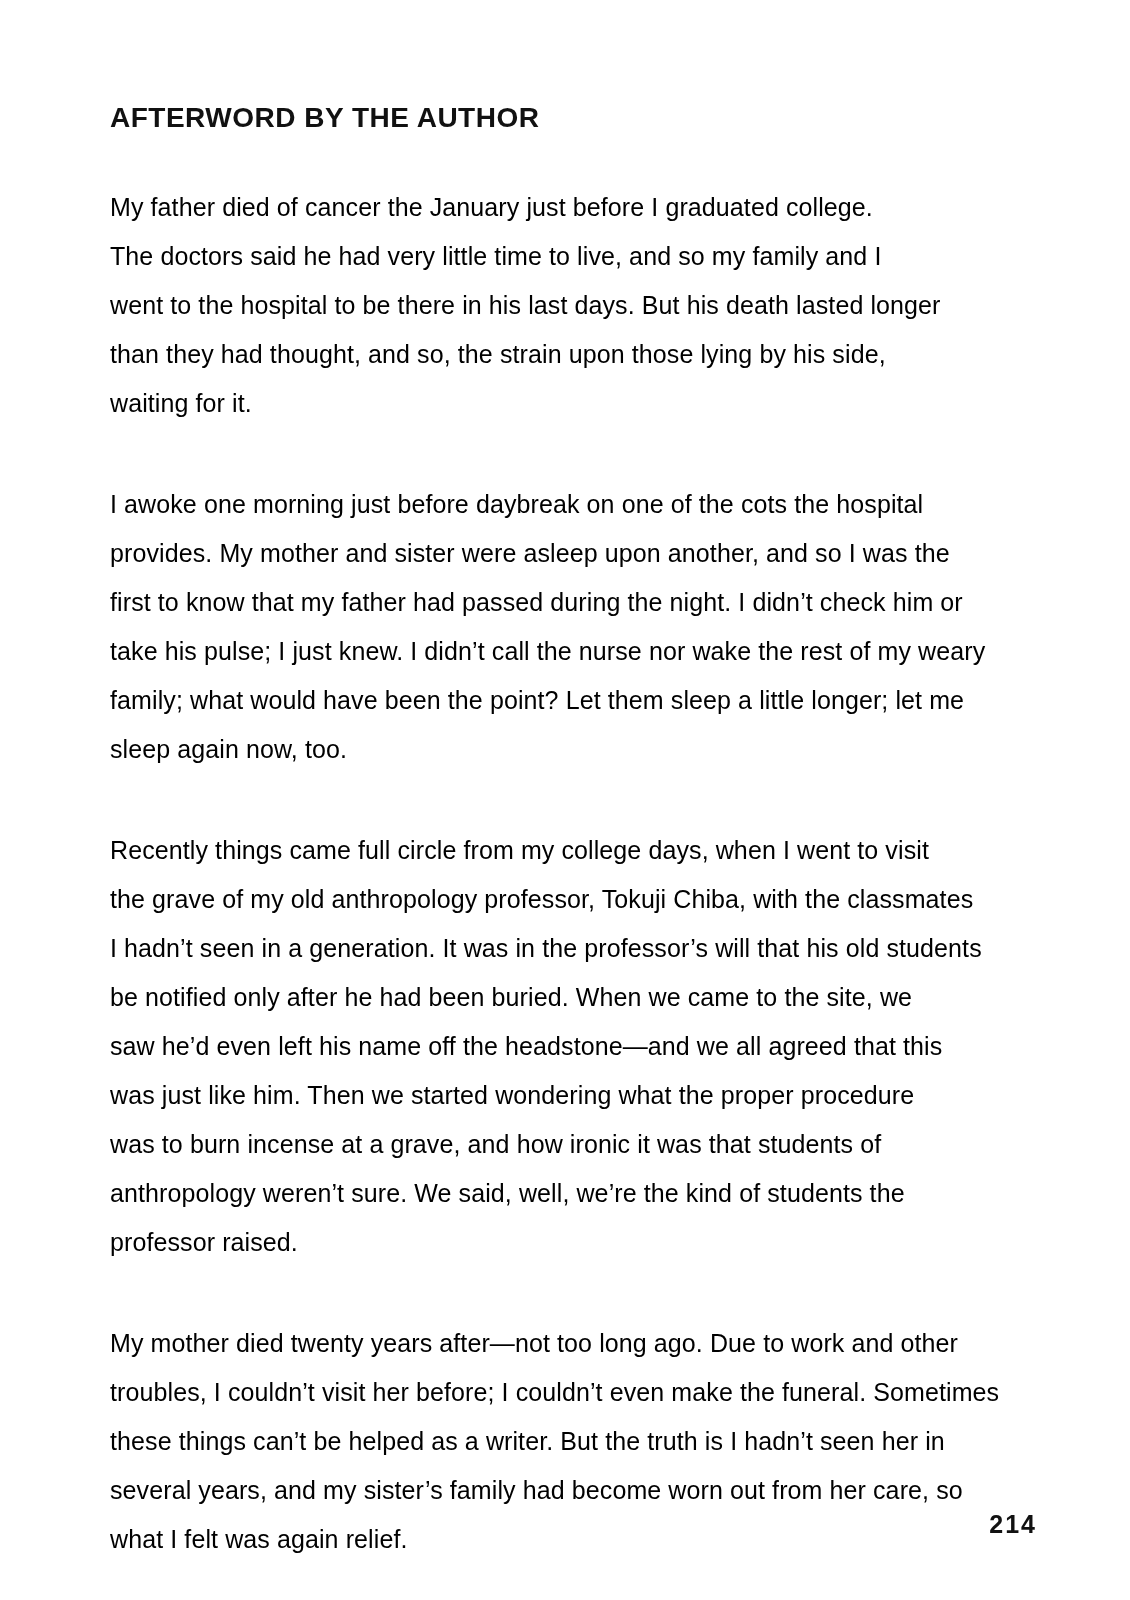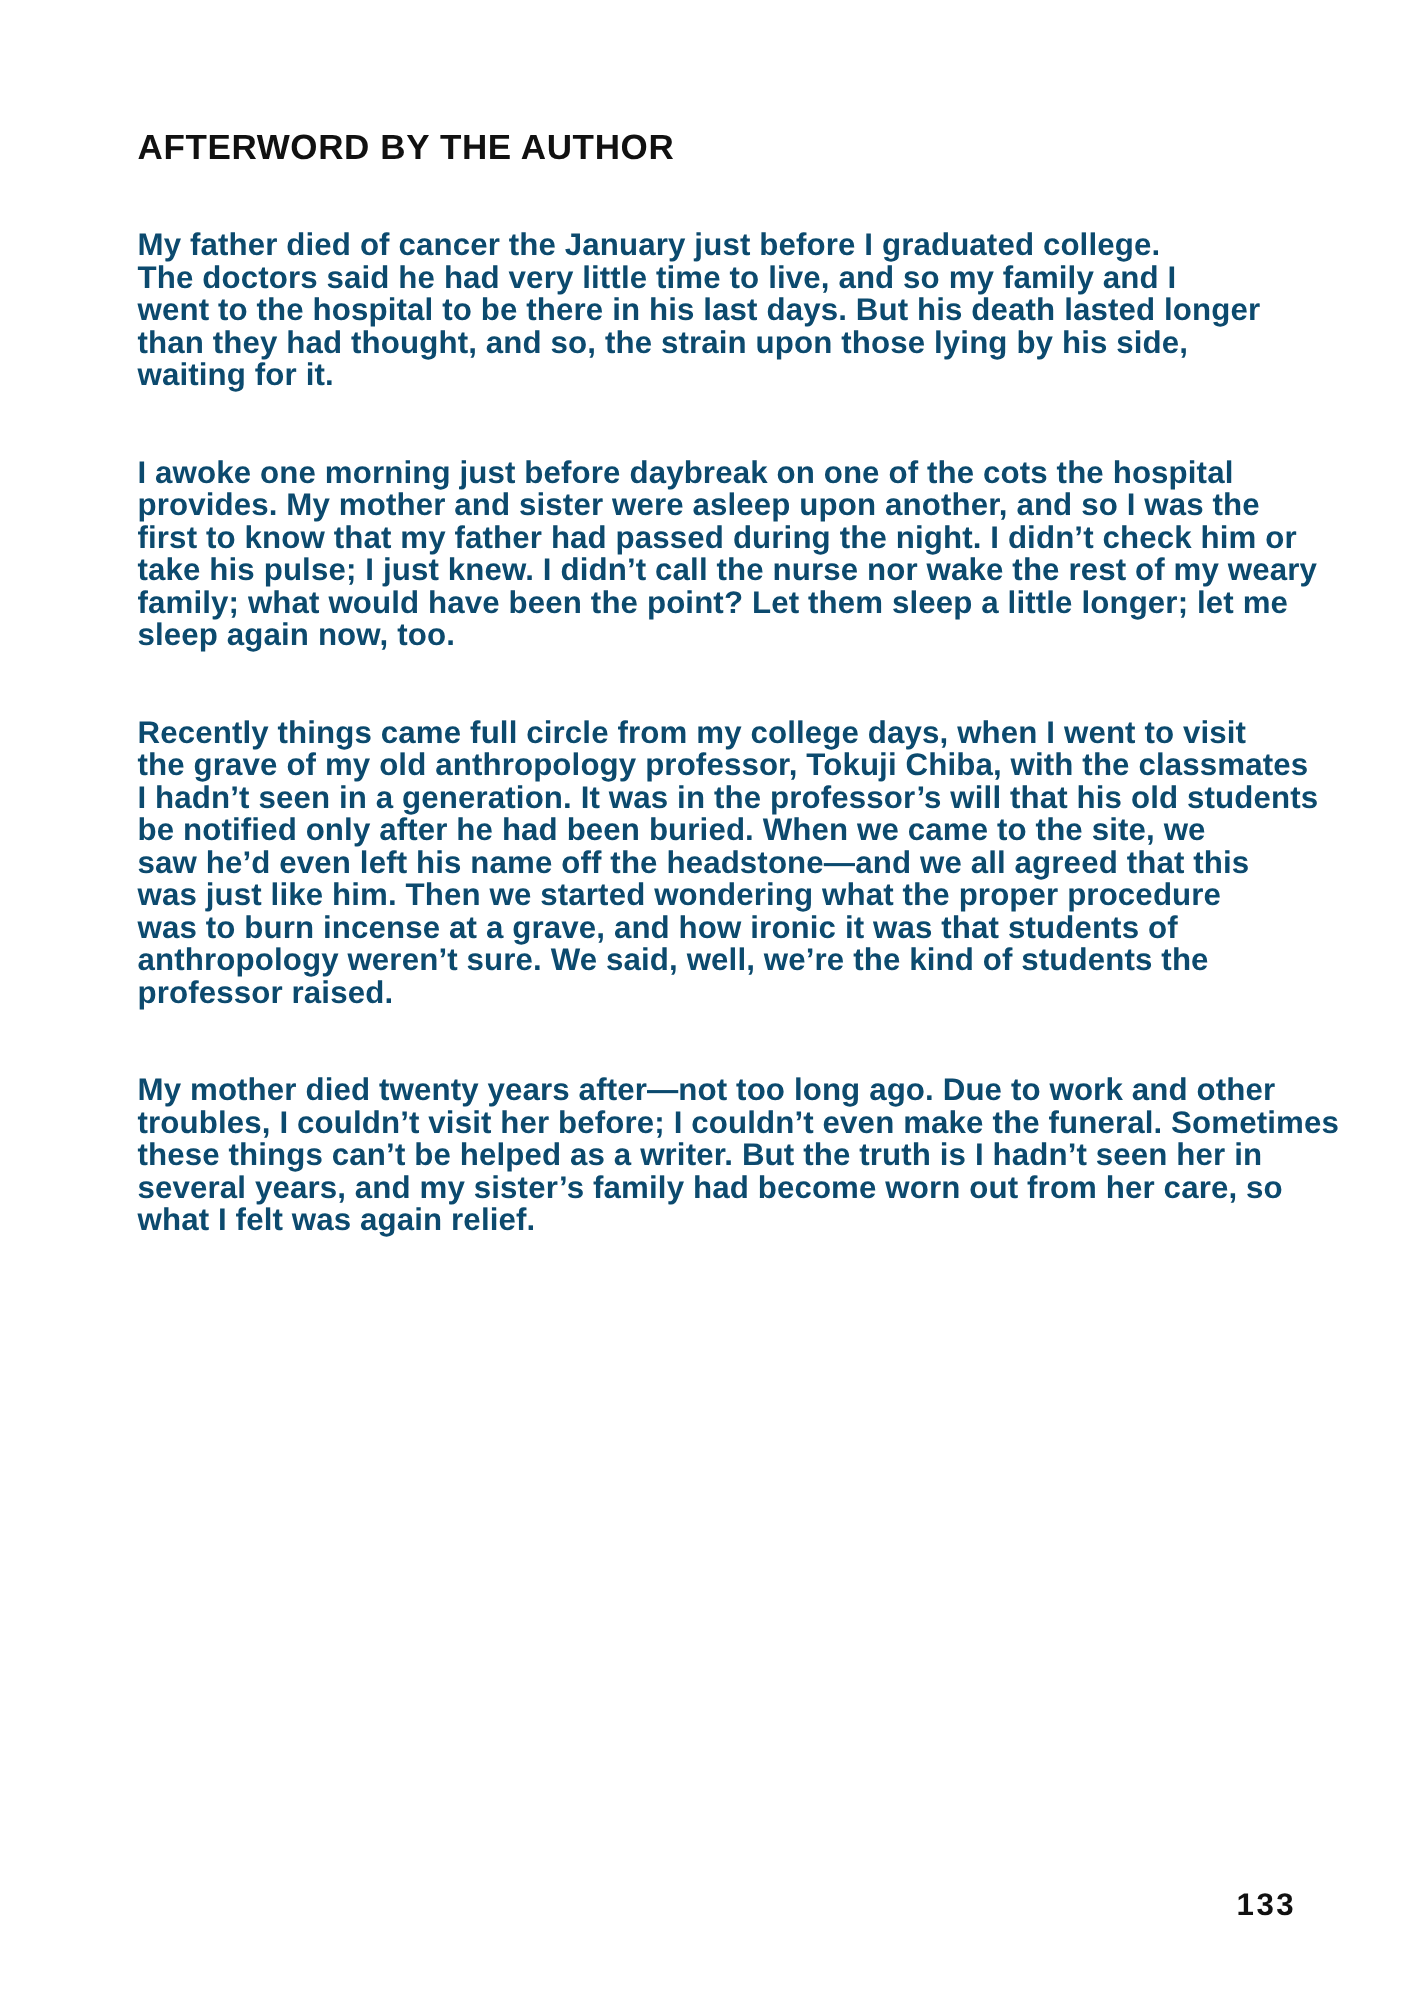--- a/index.html
+++ b/index.html
@@ -25,26 +25,26 @@
   .heading {
     font-size: 28px;
     line-height: 30px;
     font-weight: bold;
     letter-spacing: 0.5px;
     margin: 0 0 50px 0;
     color: #111111;
   }
   .body-par {
     font-size: 25px;
-    line-height: 26px;
-    font-weight: bold;
+    line-height: 49px;
+    font-weight: normal;
     margin: 0 0 52px 0;
     white-space: pre;
     letter-spacing: 0.1px;
-    color: #0c4a6e;
+    color: #000000;
   }
   .page-number {
     position: absolute;
     top: 1510px;
     right: 93px;
     font-size: 25px;
     line-height: 29px;
     font-weight: bold;
     letter-spacing: 2px;
     color: #111111;
@@ -75,14 +75,14 @@
 was just like him. Then we started wondering what the proper procedure
 was to burn incense at a grave, and how ironic it was that students of
 anthropology weren’t sure. We said, well, we’re the kind of students the
 professor raised.</p>
     <p class="body-par">My mother died twenty years after—not too long ago. Due to work and other
 troubles, I couldn’t visit her before; I couldn’t even make the funeral. Sometimes
 these things can’t be helped as a writer. But the truth is I hadn’t seen her in
 several years, and my sister’s family had become worn out from her care, so
 what I felt was again relief.</p>
   </div>
-  <div class="page-number">133</div>
+  <div class="page-number">214</div>
 </div>
 
 </body></html>

